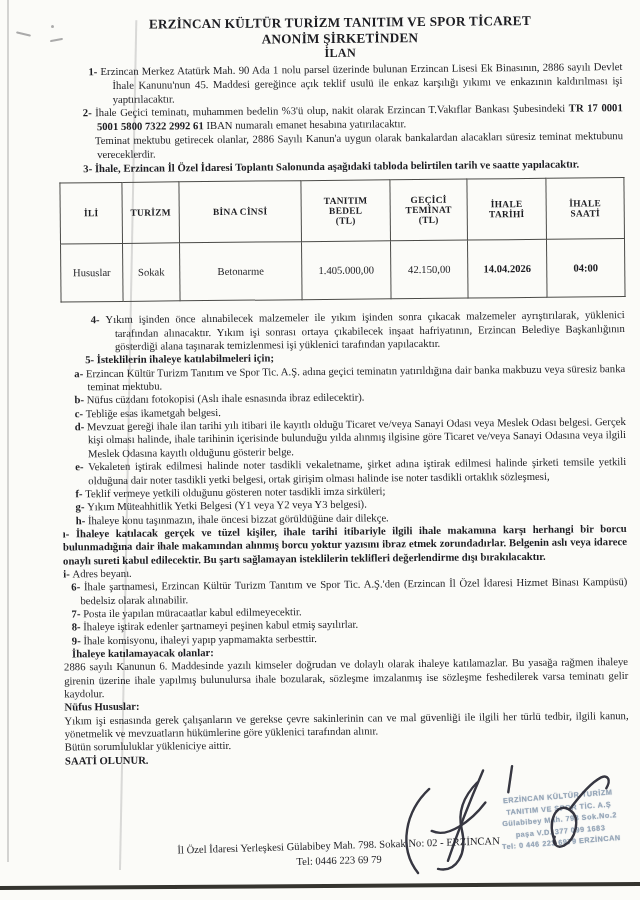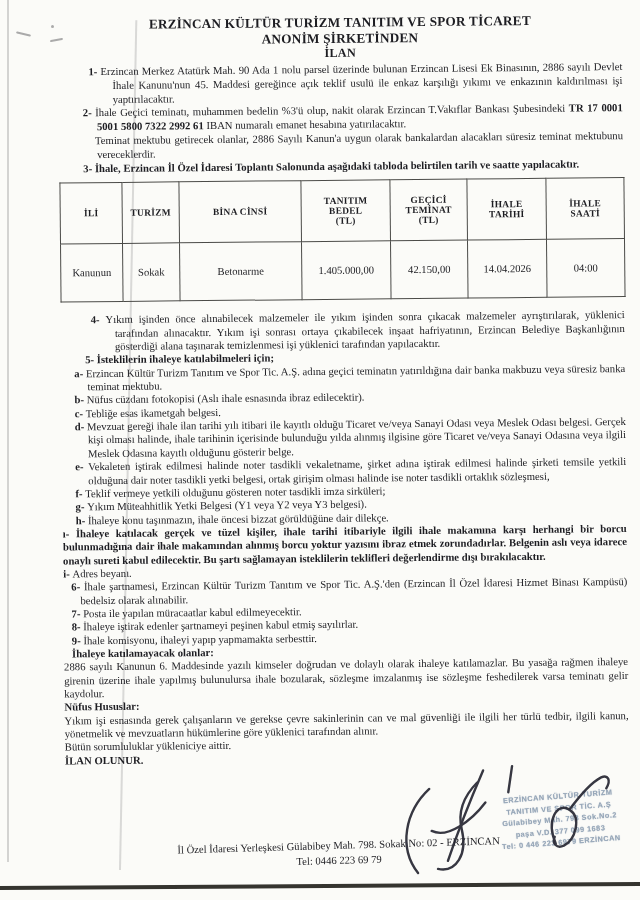--- a/index.html
+++ b/index.html
@@ -35,21 +35,21 @@
   .para.n2{padding-left:38px;text-indent:-14px;}
   .para.cont{padding-left:38px;text-indent:-2px;}
   .para.sub{padding-left:26px;text-indent:-13px;}
   .para.h6{padding-left:17px;text-indent:-9px;}
   .para.flush{padding-left:0;text-indent:0;}
   
   table{border-collapse:collapse;width:100%;margin:7px 0 11px 0;table-layout:fixed;}
   th,td{border:1.2px solid #4b4b48;text-align:center;vertical-align:middle;padding:2px;}
   th{height:56px;font-size:9.4px;letter-spacing:.3px;white-space:pre-line;font-weight:bold;}
   td{height:53px;font-size:10.6px;}
-  td.bcell{font-weight:normal;}
+  td.bcell{font-weight:bold;}
   
   #footer{position:absolute;left:118px;top:838px;width:434px;text-align:center;
     font-size:10.6px;line-height:15px;transform:rotate(-1.1deg);}
   
   #stamp{position:absolute;left:474px;top:793px;width:164px;text-align:center;
     font-family:"Liberation Sans", sans-serif;font-weight:bold;
     font-size:7.3px;line-height:11.6px;letter-spacing:.5px;
     transform:rotate(-4deg);opacity:.85;
     text-shadow:0 0 1px rgba(140,158,178,.8);}
   
@@ -103,21 +103,21 @@
 TEMİNAT
 (TL)</th>
           <th>İHALE
 TARİHİ</th>
           <th>İHALE
 SAATİ</th>
         </tr>
       </thead>
       <tbody>
         <tr>
-          <td>Kanunun</td>
+          <td>Hususlar</td>
           <td>Sokak</td>
           <td>Betonarme</td>
           <td>1.405.000,00</td>
           <td>42.150,00</td>
           <td class="bcell">14.04.2026</td>
           <td class="bcell">04:00</td>
         </tr>
       </tbody>
     </table>
 
@@ -136,21 +136,21 @@
         <div class="para flush"><span class="lbl">i- </span><span>Adres beyanı.</span></div>
         <div class="para h6"><span class="lbl">6- </span><span>İhale şartnamesi, Erzincan Kültür Turizm Tanıtım ve Spor Tic. A.Ş.'den (Erzincan İl Özel İdaresi Hizmet Binası Kampüsü) bedelsiz olarak alınabilir.</span></div>
         <div class="para h6"><span class="lbl">7- </span><span>Posta ile yapılan müracaatlar kabul edilmeyecektir.</span></div>
         <div class="para h6"><span class="lbl">8- </span><span>İhaleye iştirak edenler şartnameyi peşinen kabul etmiş sayılırlar.</span></div>
         <div class="para h6"><span class="lbl">9- </span><span>İhale komisyonu, ihaleyi yapıp yapmamakta serbesttir.</span></div>
         <div class="para h6 bold"><span class="bold">İhaleye katılamayacak olanlar:</span></div>
         <div class="para flush"><span>2886 sayılı Kanunun 6. Maddesinde yazılı kimseler doğrudan ve dolaylı olarak ihaleye katılamazlar. Bu yasağa rağmen ihaleye girenin üzerine ihale yapılmış bulunulursa ihale bozularak, sözleşme imzalanmış ise sözleşme feshedilerek varsa teminatı gelir kaydolur.</span></div>
         <div class="para flush bold"><span class="bold">Nüfus Hususlar:</span></div>
         <div class="para flush"><span>Yıkım işi esnasında gerek çalışanların ve gerekse çevre sakinlerinin can ve mal güvenliği ile ilgili her türlü tedbir, ilgili kanun, yönetmelik ve mevzuatların hükümlerine göre yüklenici tarafından alınır.</span></div>
         <div class="para flush"><span>Bütün sorumluluklar yükleniciye aittir.</span></div>
-        <div class="para flush bold"><span class="bold">İLAN OLUNUR.</span></div>
+        <div class="para flush bold"><span class="bold">SAATİ OLUNUR.</span></div>
       </div>
   </div>
 
   <div id="footer">
     <div>İl Özel İdaresi Yerleşkesi Gülabibey Mah. 798. Sokak No: 02 - ERZİNCAN</div>
     <div>Tel: 0446 223 69 79</div>
   </div>
 
   <div id="stamp" style="color: rgb(134, 153, 174);">
     <div>ERZİNCAN KÜLTÜR TURİZM</div>

